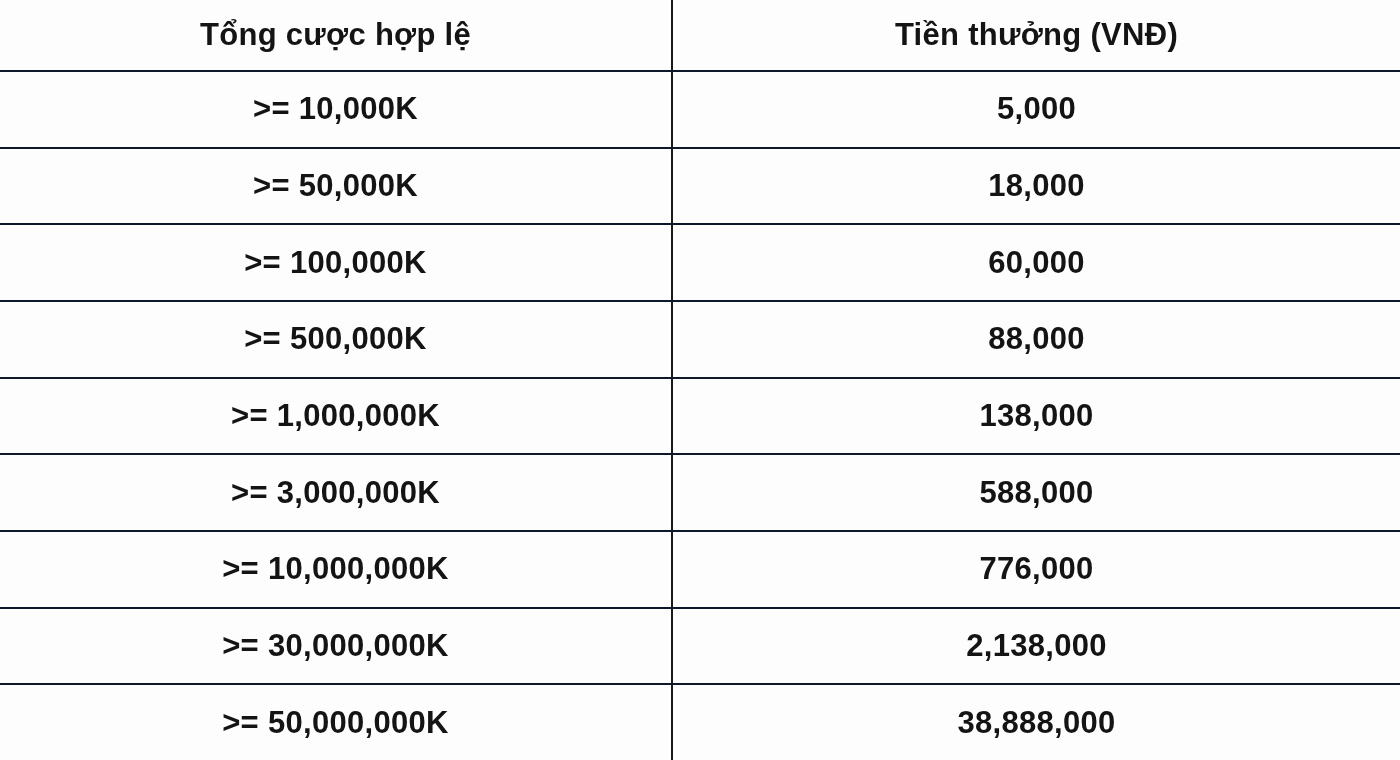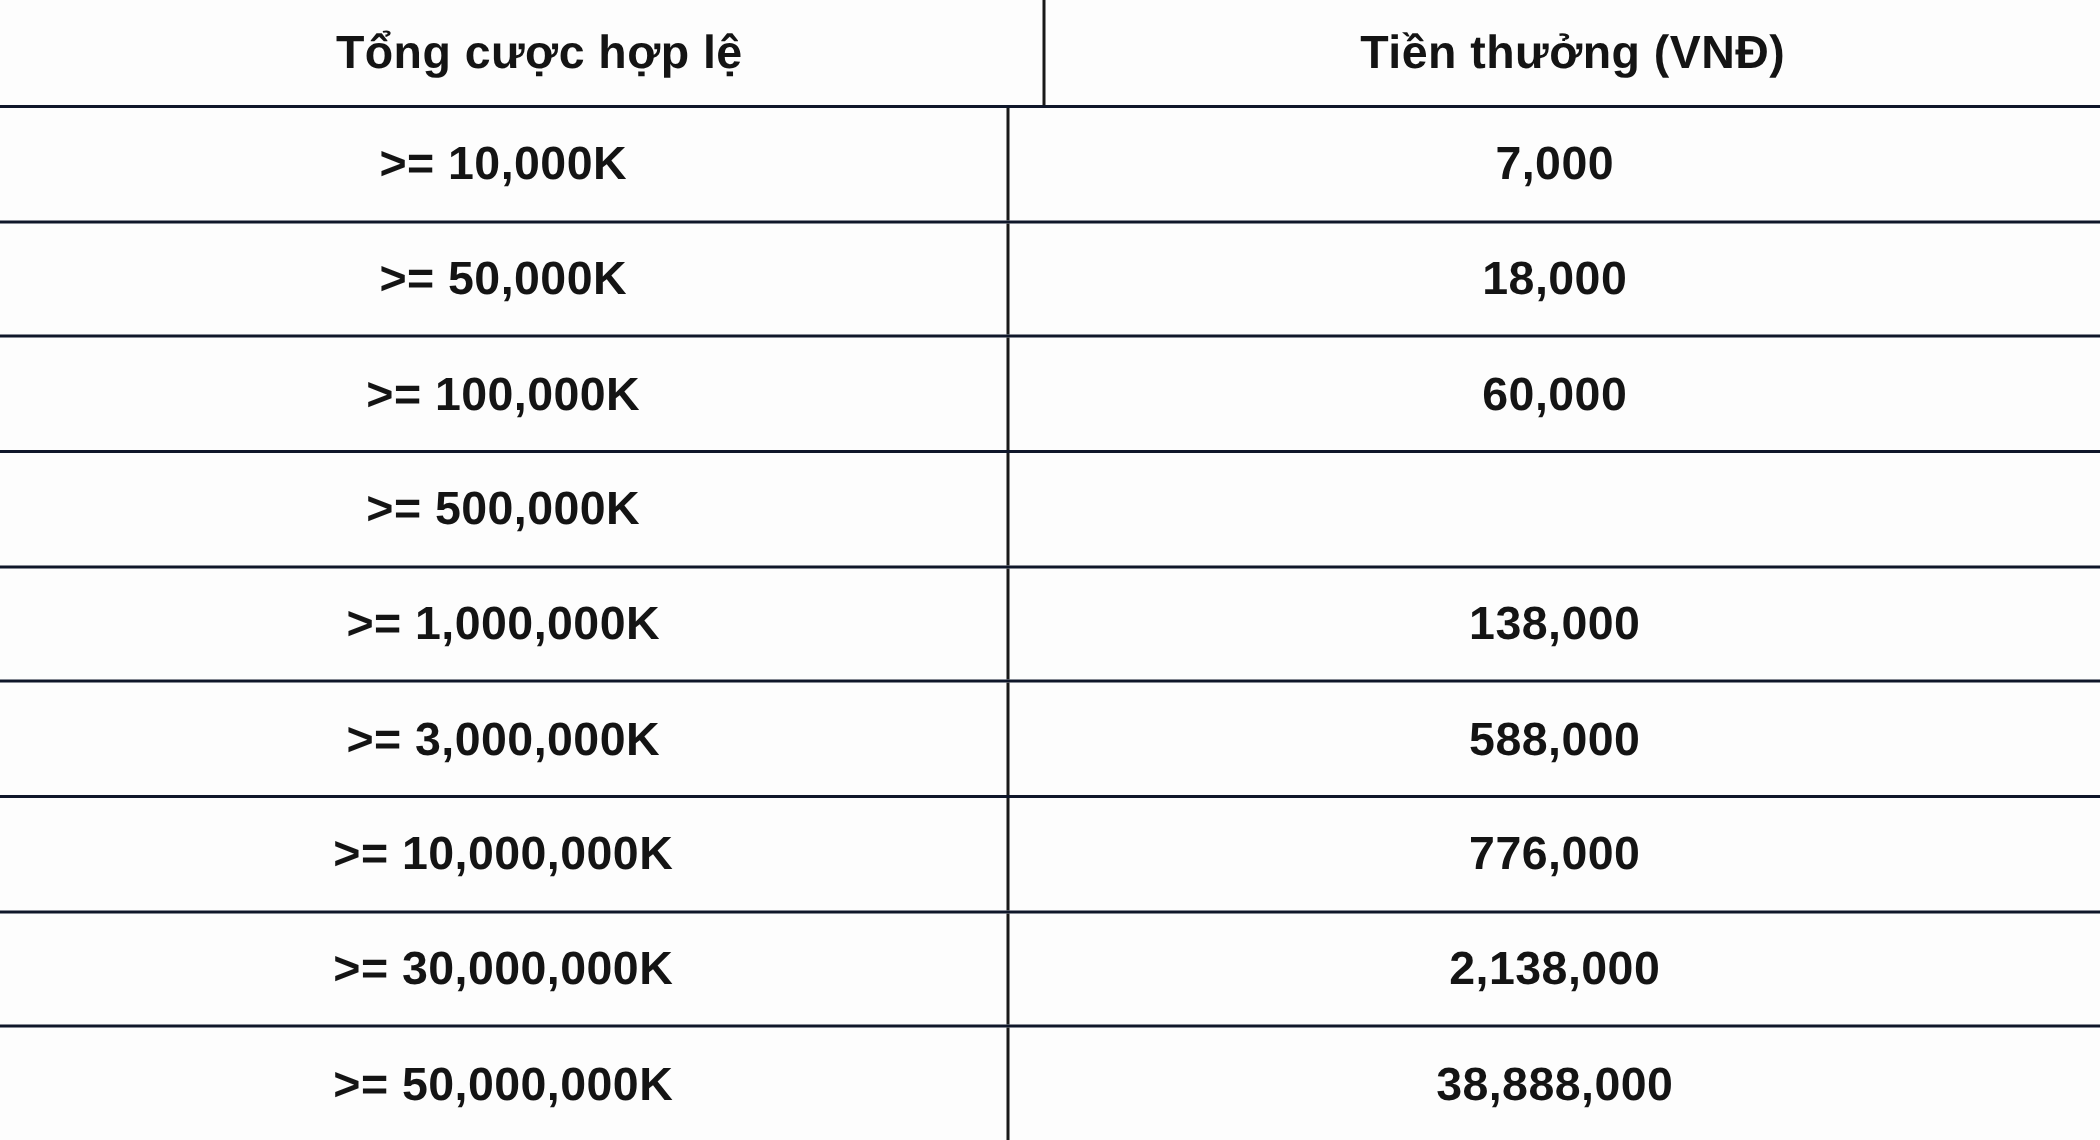--- a/index.html
+++ b/index.html
@@ -18,21 +18,20 @@
     background: #fdfdfd;
     overflow: hidden;
   }
   .row {
     display: flex;
     flex: 1 1 0;
     min-height: 0;
   }
   .row.header-row {
     flex: 0 0 70px;
-    padding-left: 24px;
   }
   .row + .row {
     border-top: 2px solid #0f172a;
   }
   .cell {
     display: flex;
     align-items: center;
     justify-content: center;
     font-size: 31px;
     letter-spacing: 0.3px;
@@ -54,35 +53,36 @@
 
 <div class="bonus-table">
 
   <div class="row header-row">
     <div class="cell left">Tổng cược hợp lệ</div>
     <div class="cell right">Tiền thưởng (VNĐ)</div>
   </div>
 
   <div class="row">
     <div class="cell left">&gt;= 10,000K</div>
-    <div class="cell right">7,000</div>
+    <div class="cell right">5,000</div>
   </div>
 
   <div class="row">
     <div class="cell left">&gt;= 50,000K</div>
     <div class="cell right">18,000</div>
   </div>
 
   <div class="row">
     <div class="cell left">&gt;= 100,000K</div>
     <div class="cell right">60,000</div>
   </div>
 
   <div class="row">
     <div class="cell left">&gt;= 500,000K</div>
+    <div class="cell right">88,000</div>
   </div>
 
   <div class="row">
     <div class="cell left">&gt;= 1,000,000K</div>
     <div class="cell right">138,000</div>
   </div>
 
   <div class="row">
     <div class="cell left">&gt;= 3,000,000K</div>
     <div class="cell right">588,000</div>

